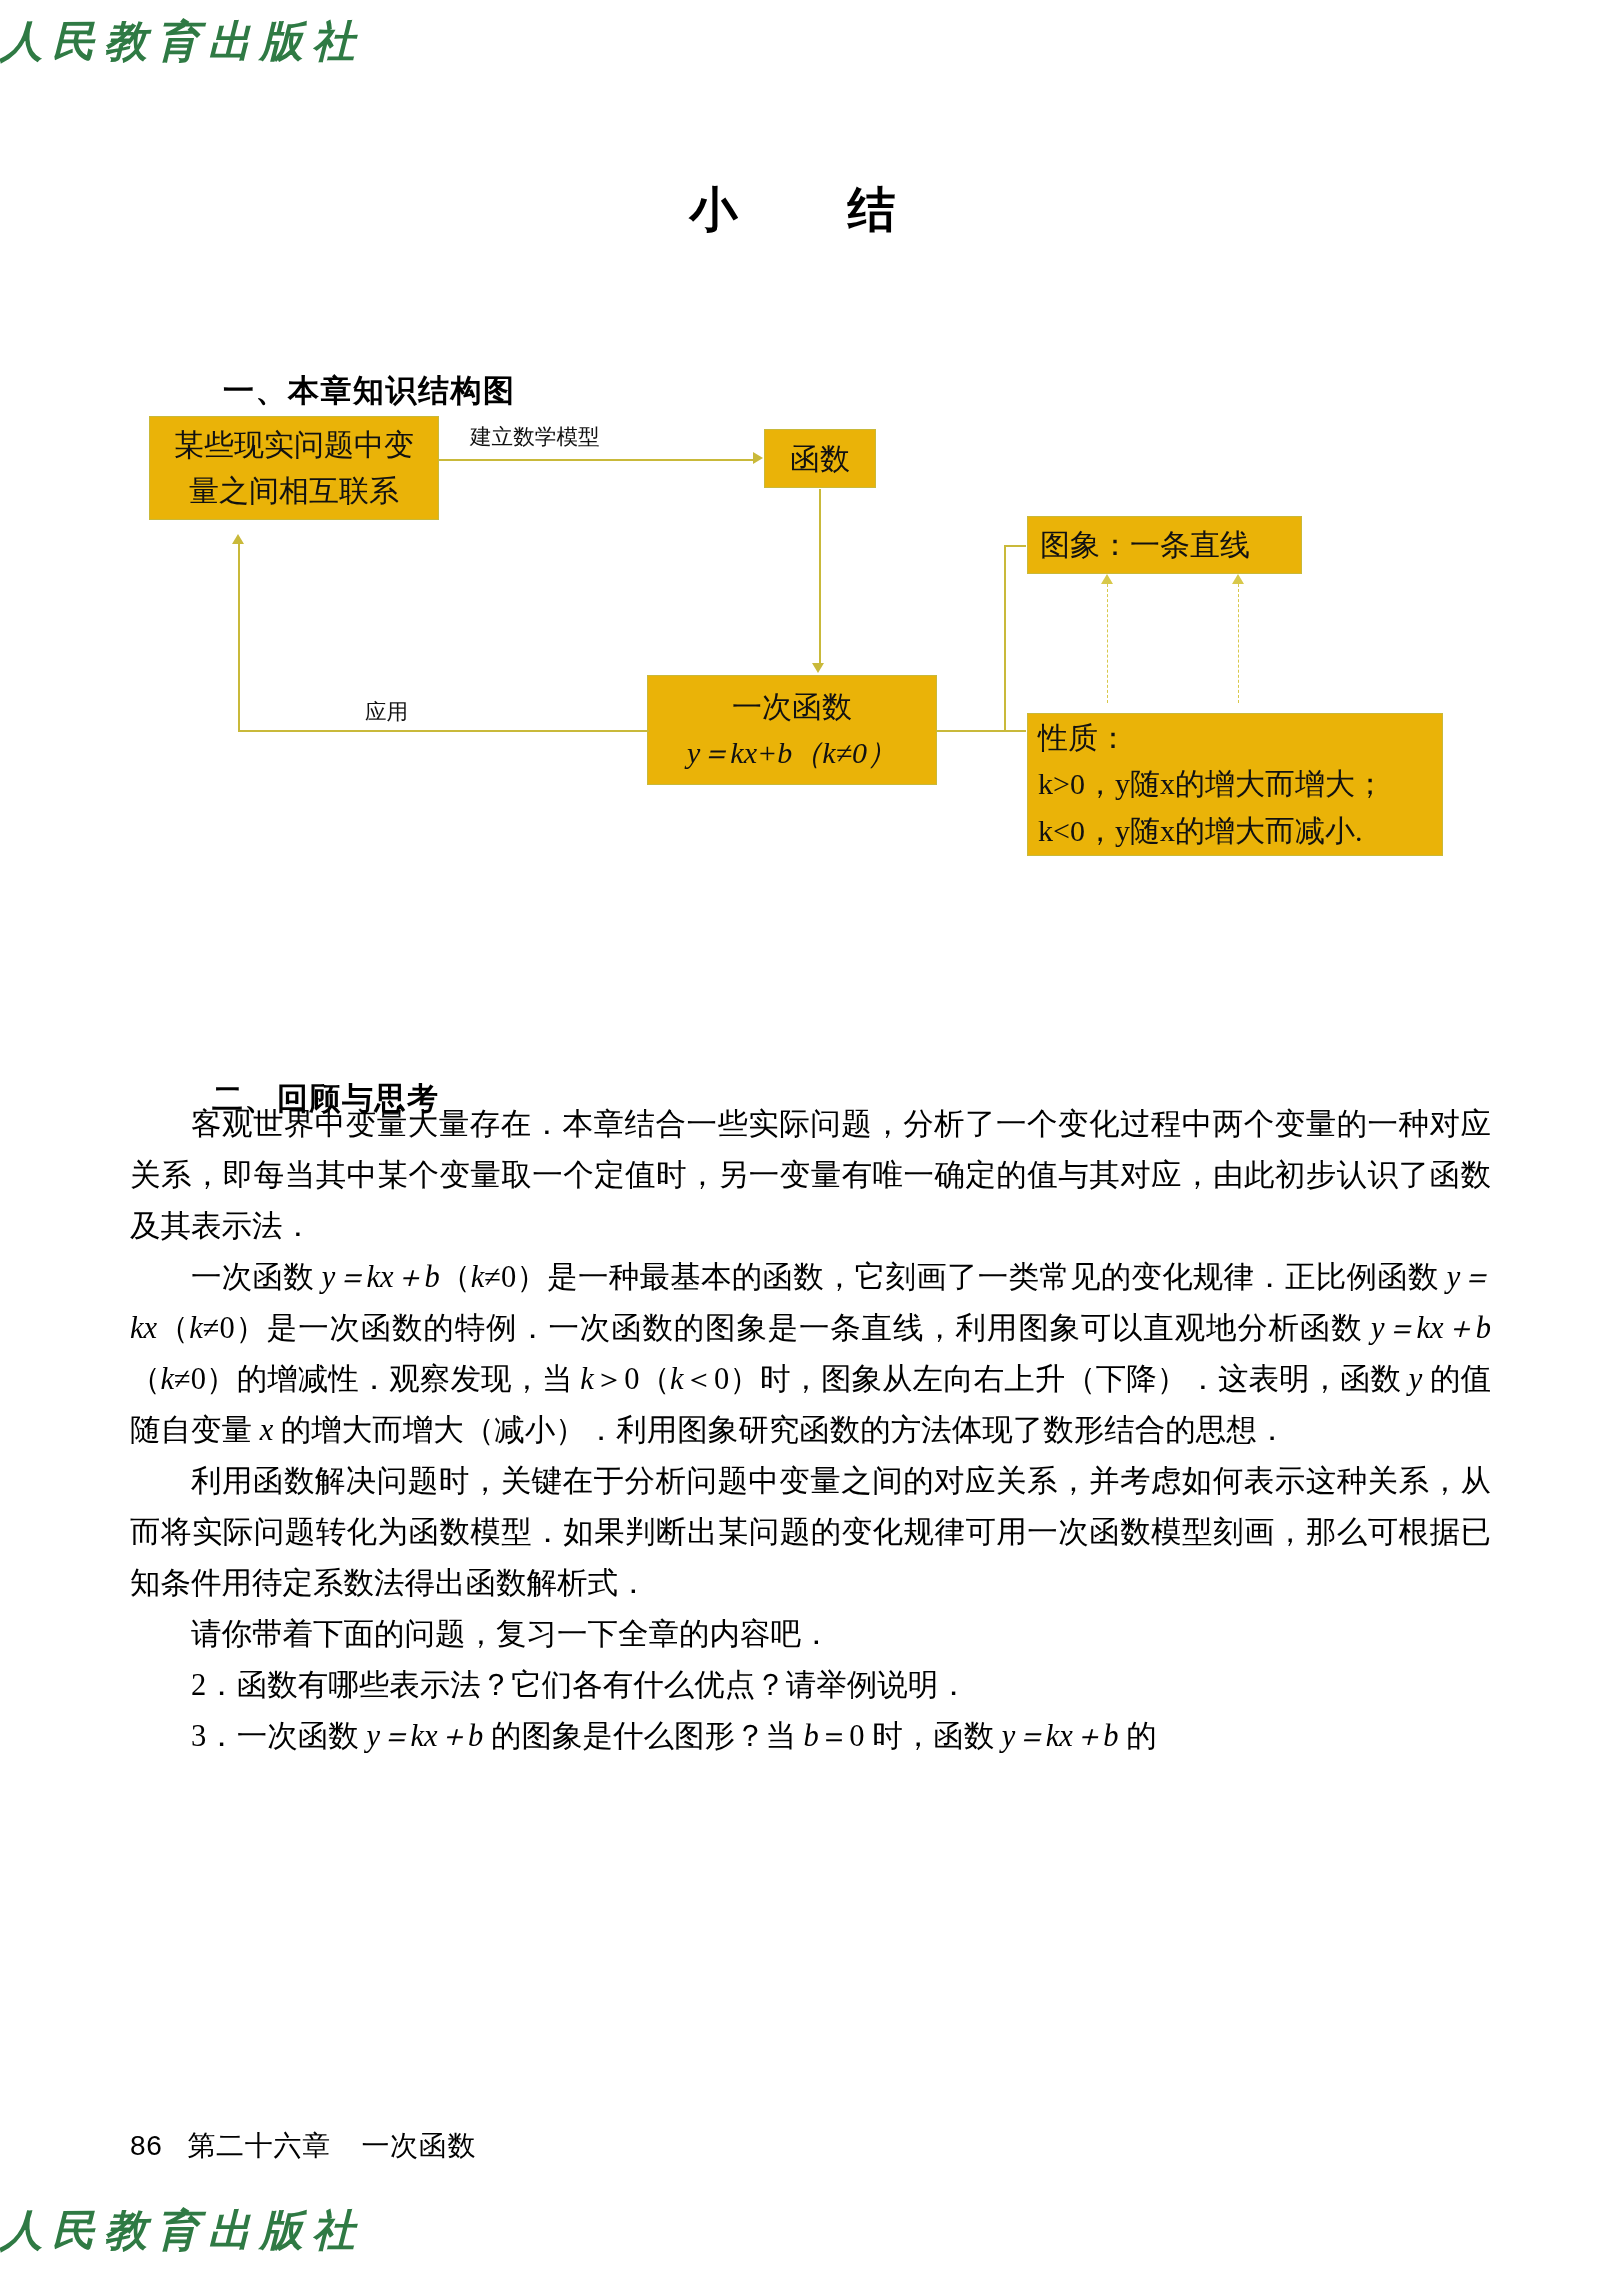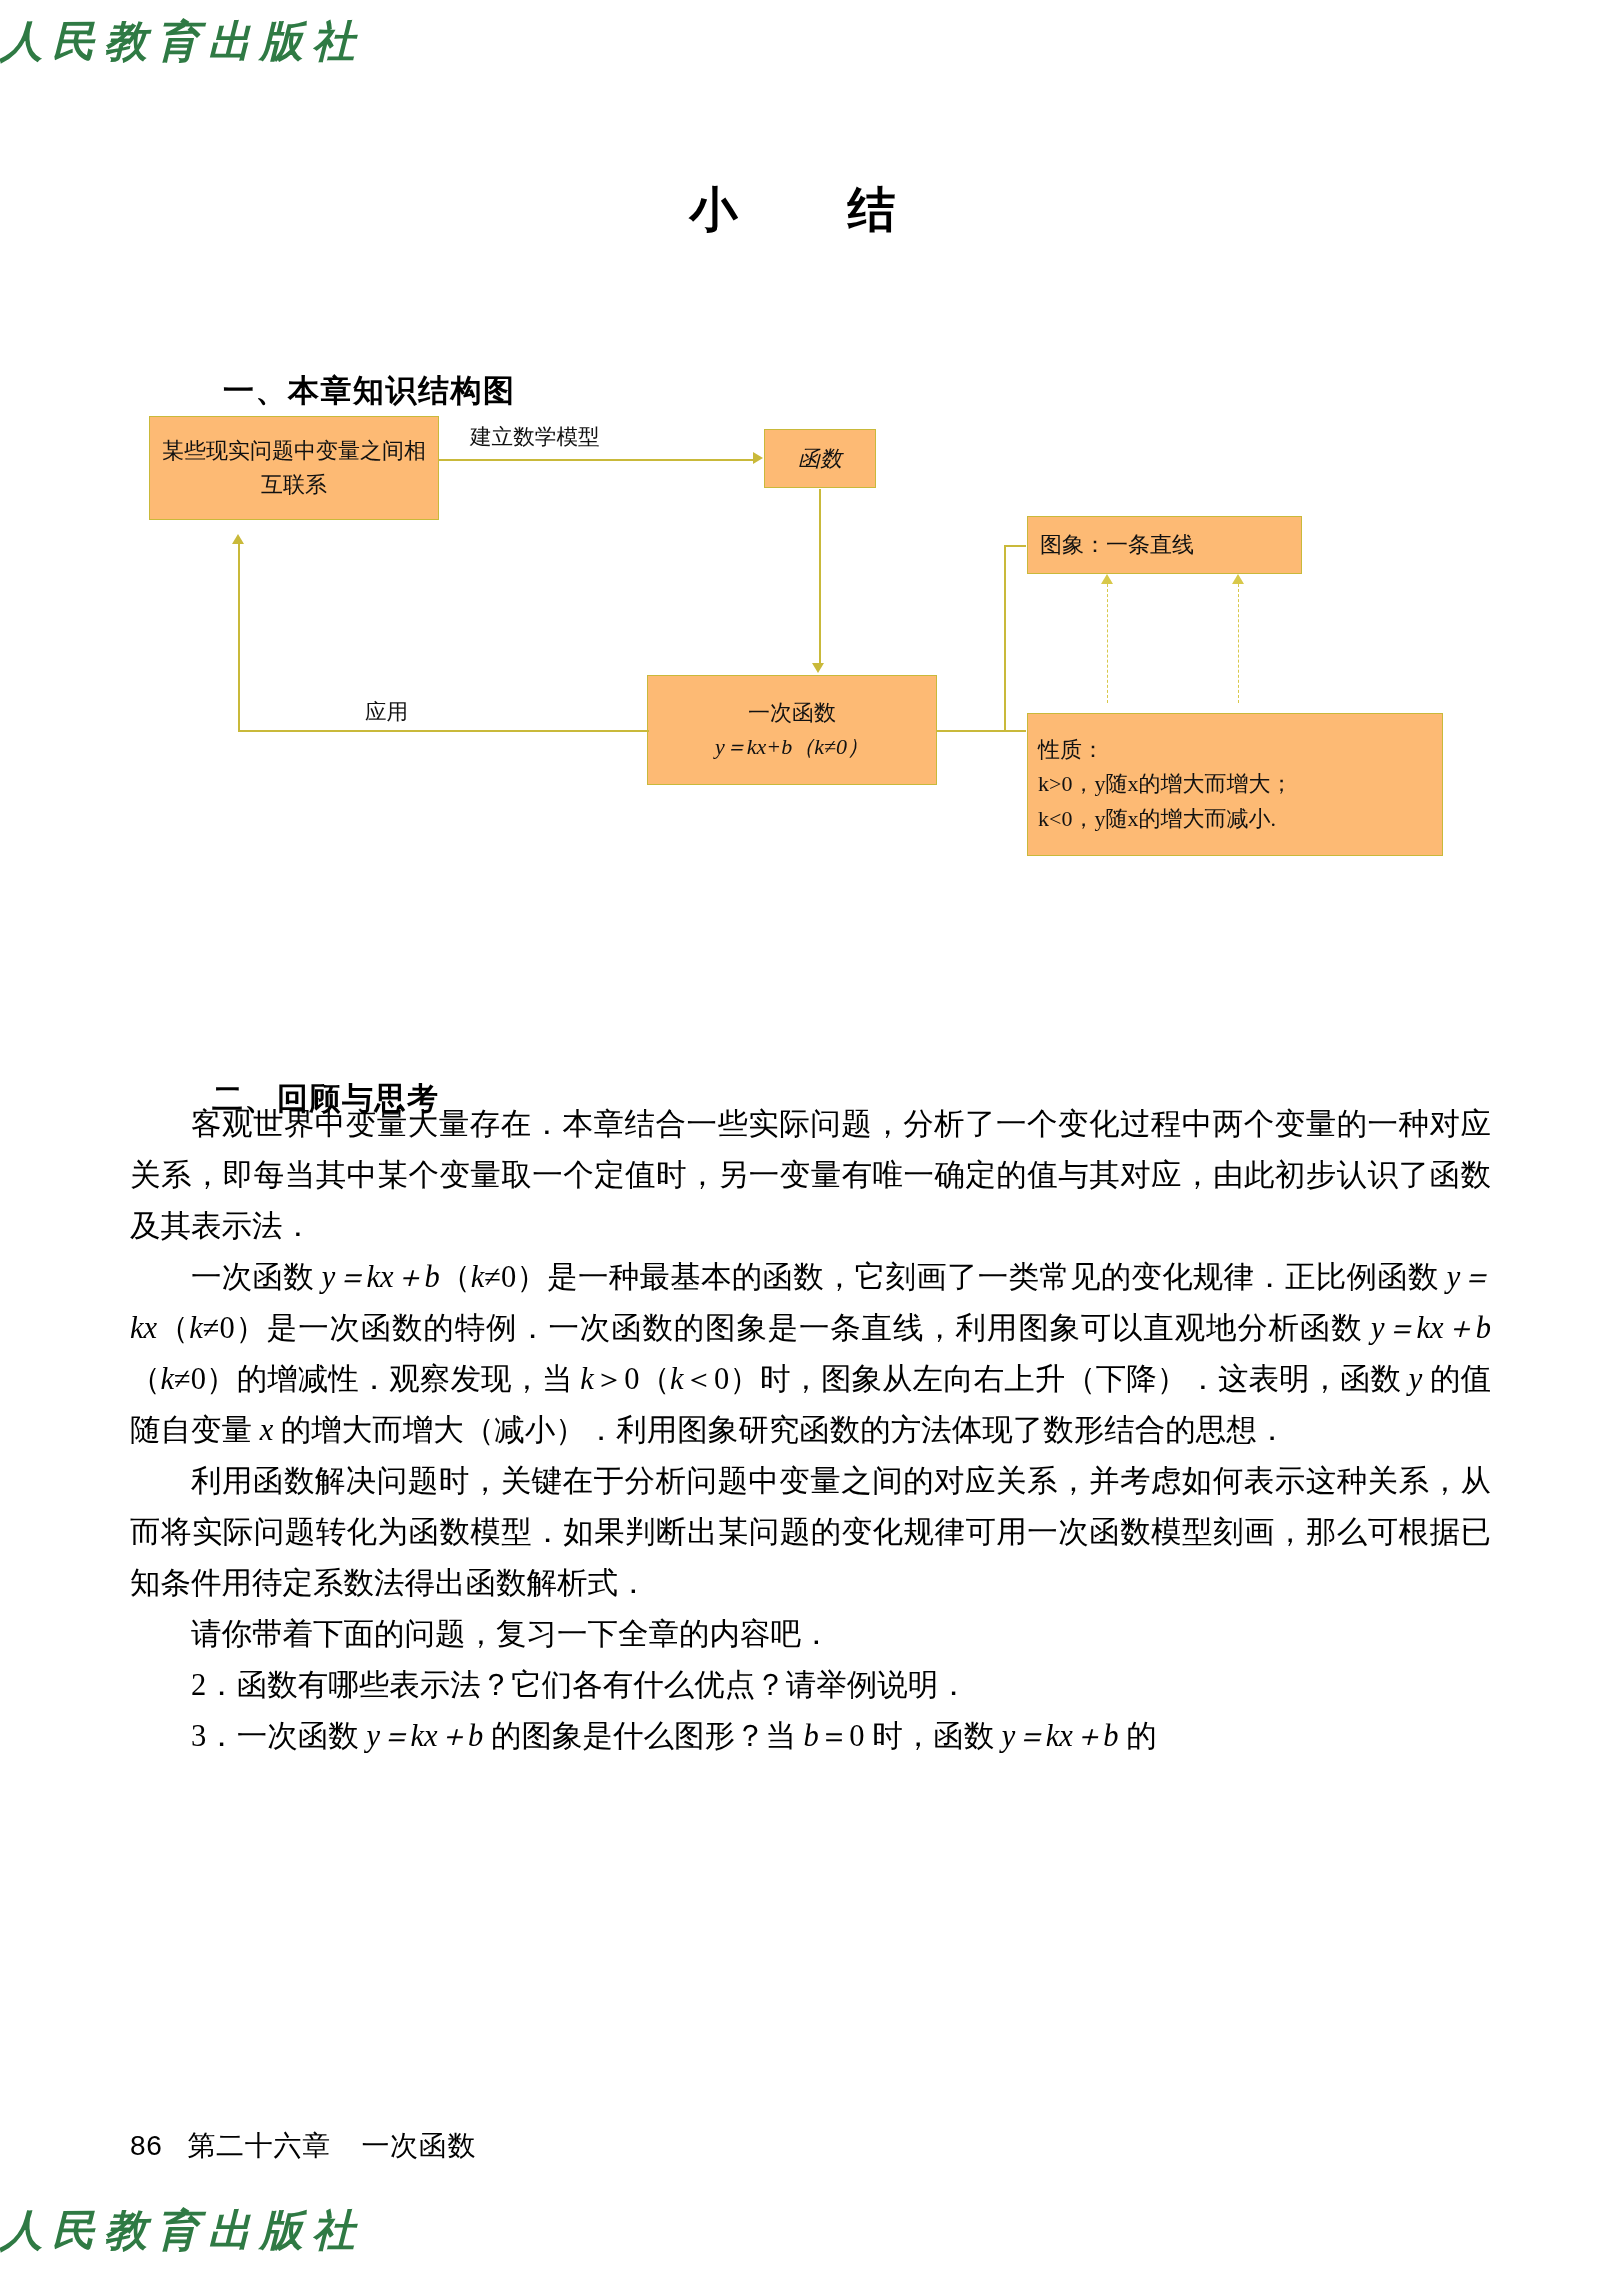--- a/index.html
+++ b/index.html
@@ -62,23 +62,23 @@
   .diagram {
     position: absolute;
     top: 416px;
     left: 149px;
     width: 1324px;
     height: 550px;
   }
   .node {
     position: absolute;
     border: 1.5px solid #c9b93a;
-    background: #fdba74;
+    background: #eab308;
     box-sizing: border-box;
-    font-size: 22px;
+    font-size: 30px;
     line-height: 1.55;
     color: #111;
     display: flex;
     flex-direction: column;
     justify-content: center;
     padding: 6px 12px;
   }
   .node.center { align-items: center; text-align: center; }
   .diag-label {
     position: absolute;
@@ -155,21 +155,21 @@
 <div class="page-title">小　结</div>
 
 <div class="section-heading" id="sec1">一、本章知识结构图</div>
 
 <div class="diagram">
 
   <div class="node center" style="left:0px; top:0px; width:290px; height:104px;">
     <span>某些现实问题中变量之间相互联系</span>
   </div>
 
-  <div class="node center" style="left:615px; top:13.4px; width:112px; height:59px;font-style:italic;">
+  <div class="node center" style="left:615px; top:13.4px; width:112px; height:59px;">
     <span>函数</span>
   </div>
 
   <div class="node center" style="left:498px; top:259px; width:290px; height:110px;">
     <span>一次函数</span>
     <span style="font-style:italic;">y＝kx+b（k≠0）</span>
   </div>
 
   <div class="node" style="left:878px; top:100px; width:275px; height:58px;">
     <span>图象：一条直线</span>

